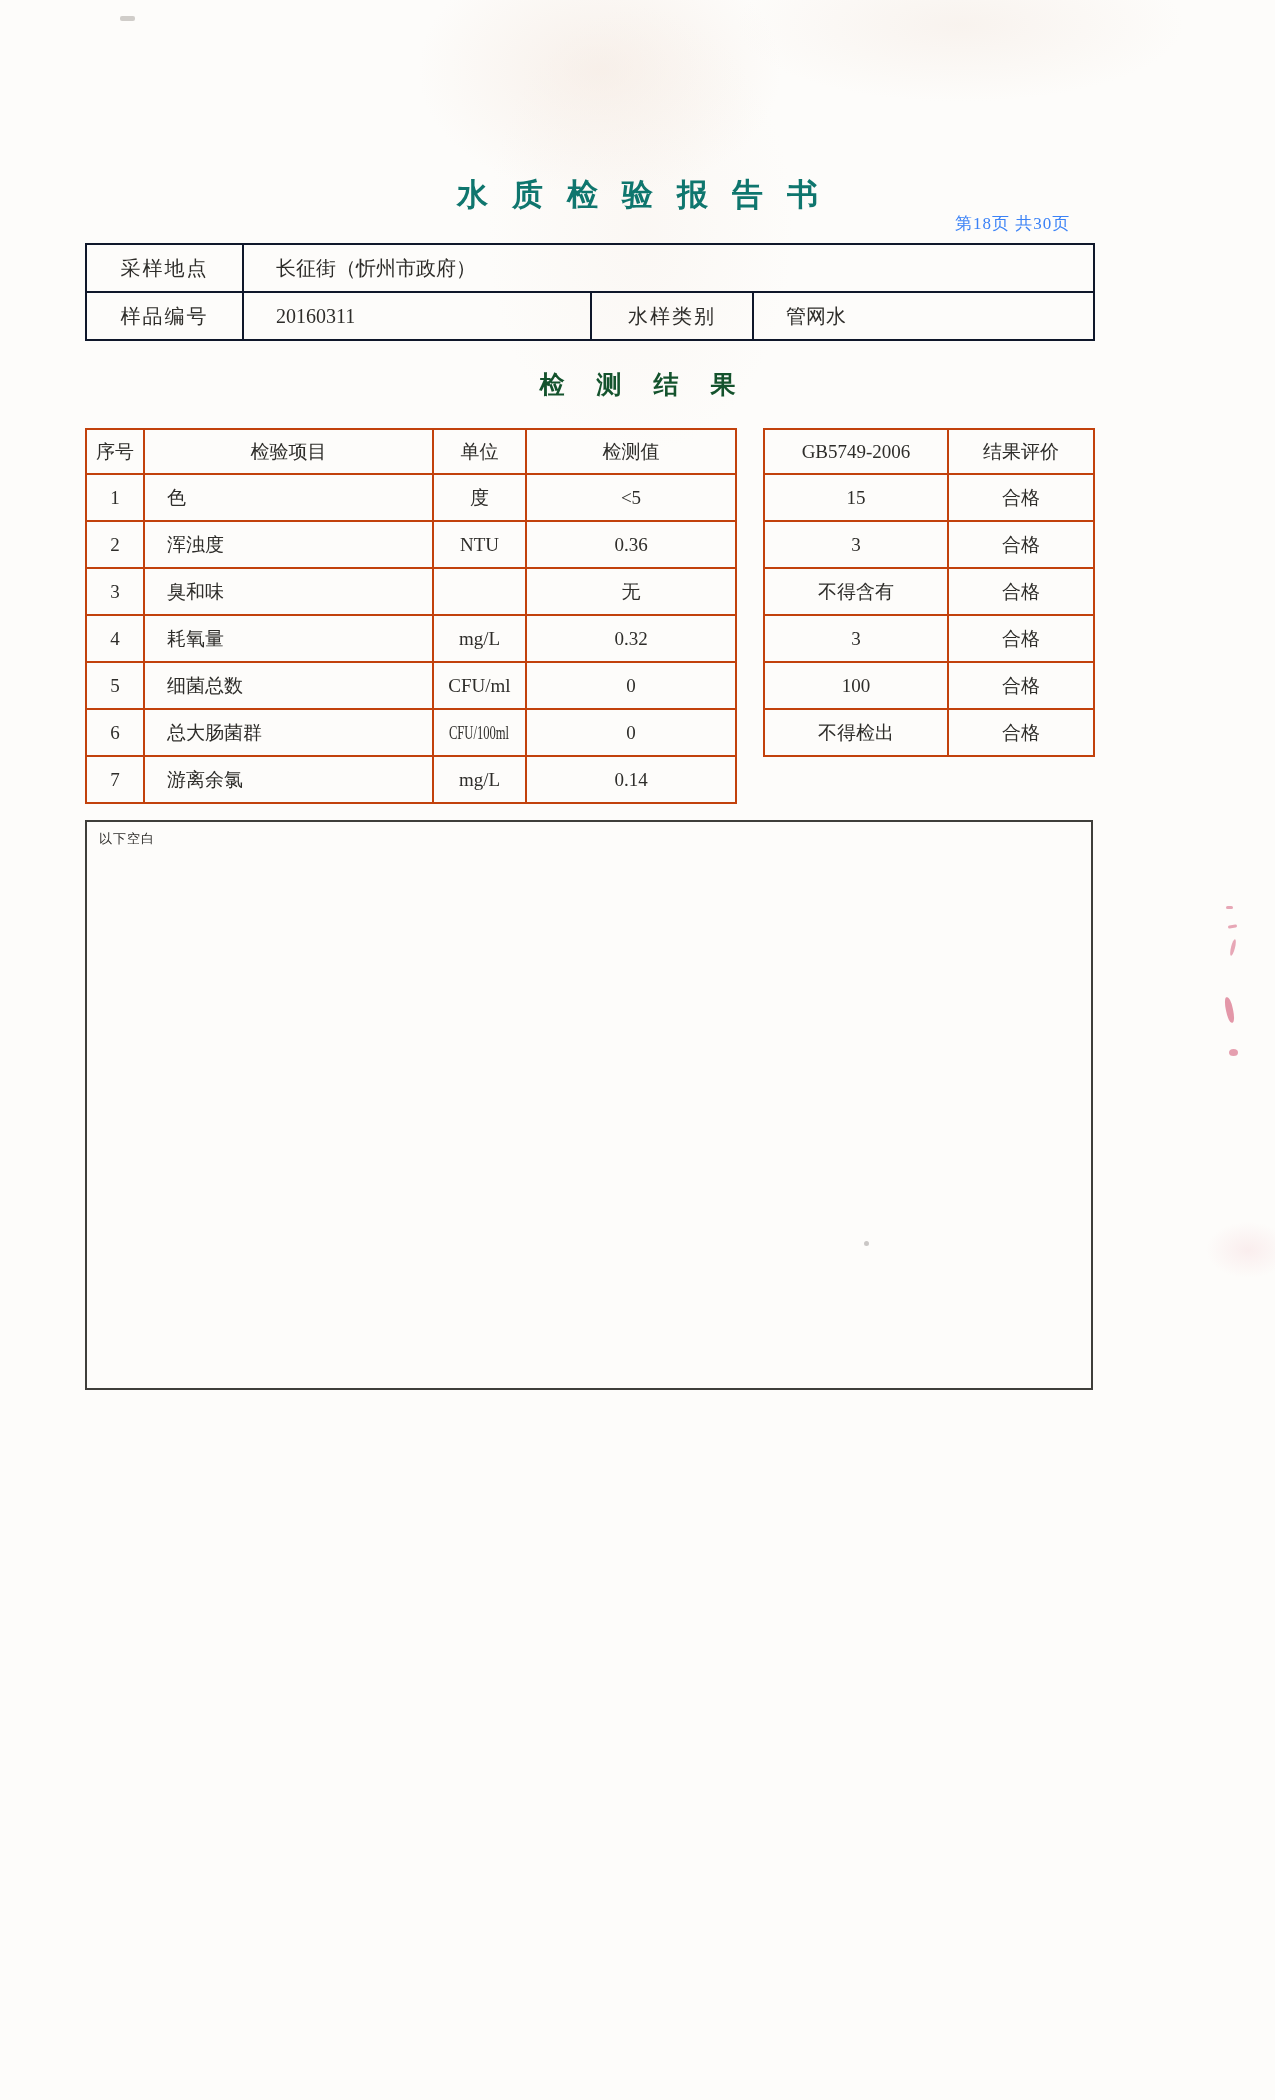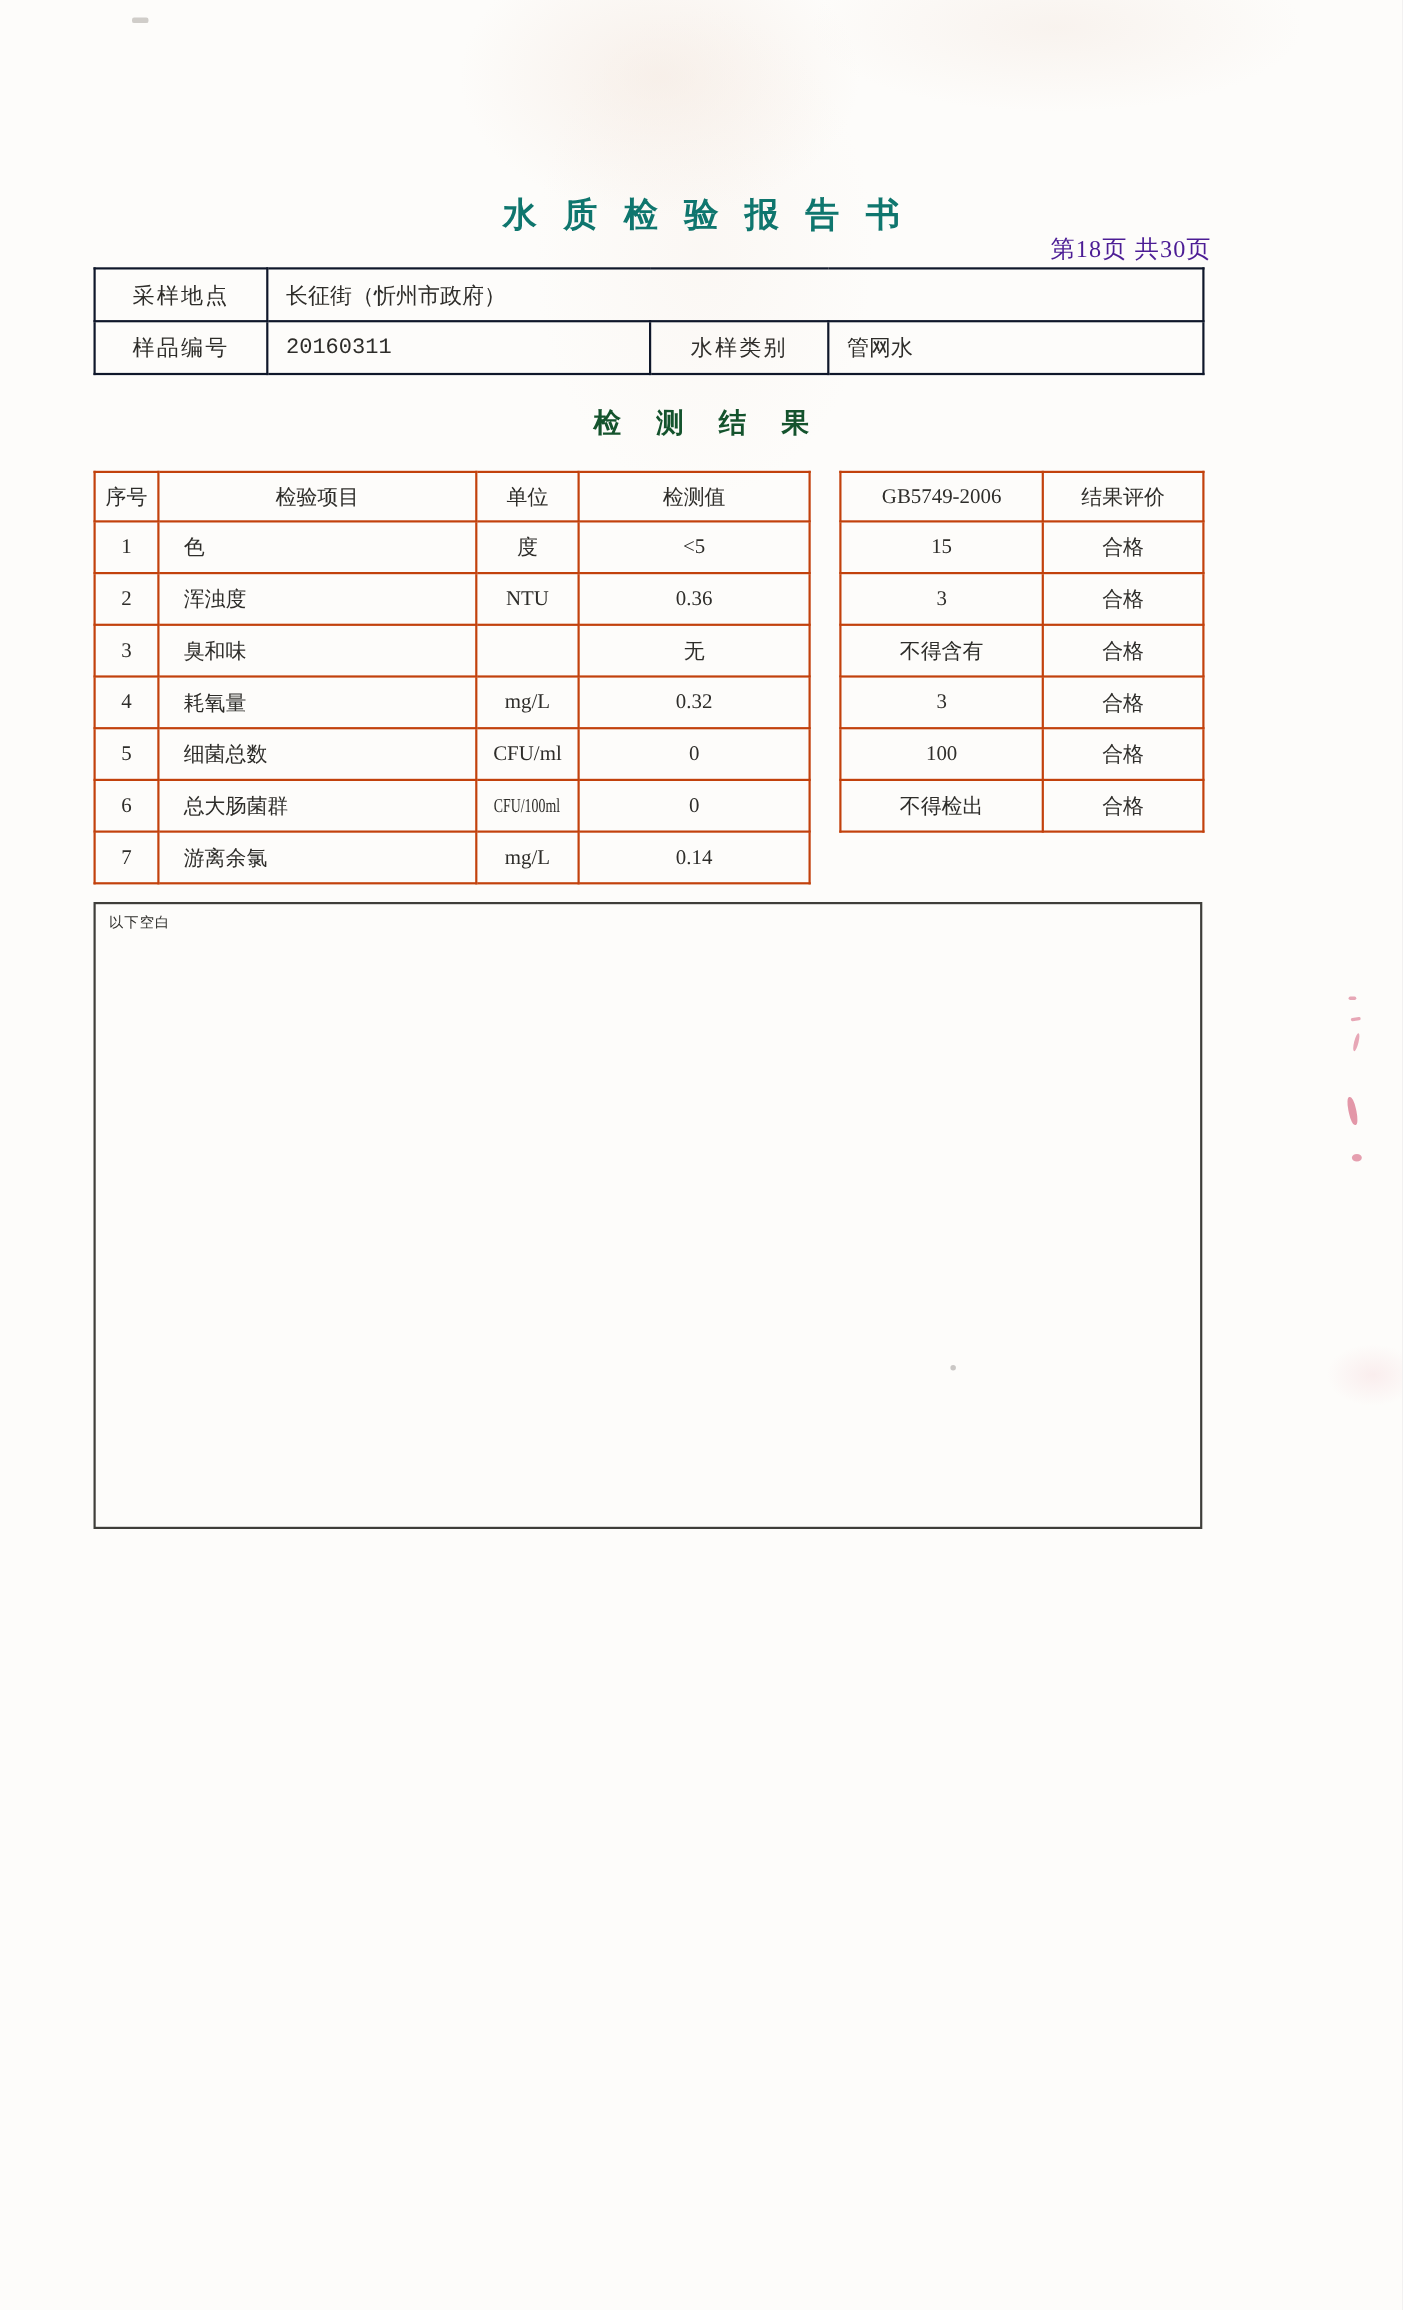--- a/index.html
+++ b/index.html
@@ -26,36 +26,36 @@
 
   .title{
     position:absolute;top:174px;left:0;width:100%;
     text-align:center;
     font-size:31px;font-weight:bold;color:#0f766e;
     letter-spacing:24px;text-indent:24px;
     white-space:nowrap;
   }
   .page-indicator{
     position:absolute;top:212px;left:955px;
-    font-size:22px;letter-spacing:1px;color:#4c1d95;
+    font-size:17px;letter-spacing:1px;color:#3b82f6;
     white-space:nowrap;
   }
 
   table{border-collapse:collapse;table-layout:fixed;}
   td,th{padding:0;font-weight:normal;overflow:hidden;white-space:nowrap;}
 
   .info-table{
     position:absolute;left:85px;top:243px;width:1008px;
     font-size:20px;
   }
   .info-table td{
     border:2px solid #0f172a;height:46px;
   }
   .info-table .lbl{text-align:center;letter-spacing:2px;}
-  .info-table .val{text-align:left;padding-left:16px;font-family:Liberation Mono, monospace;}
+  .info-table .val{text-align:left;padding-left:32px;}
 
   .section-heading{
     position:absolute;top:368px;left:0;width:100%;
     text-align:center;
     font-size:25px;font-weight:bold;color:#14532d;
     letter-spacing:32px;text-indent:32px;
     white-space:nowrap;
   }
 
   .res-table{position:absolute;top:428px;font-size:19px;}

